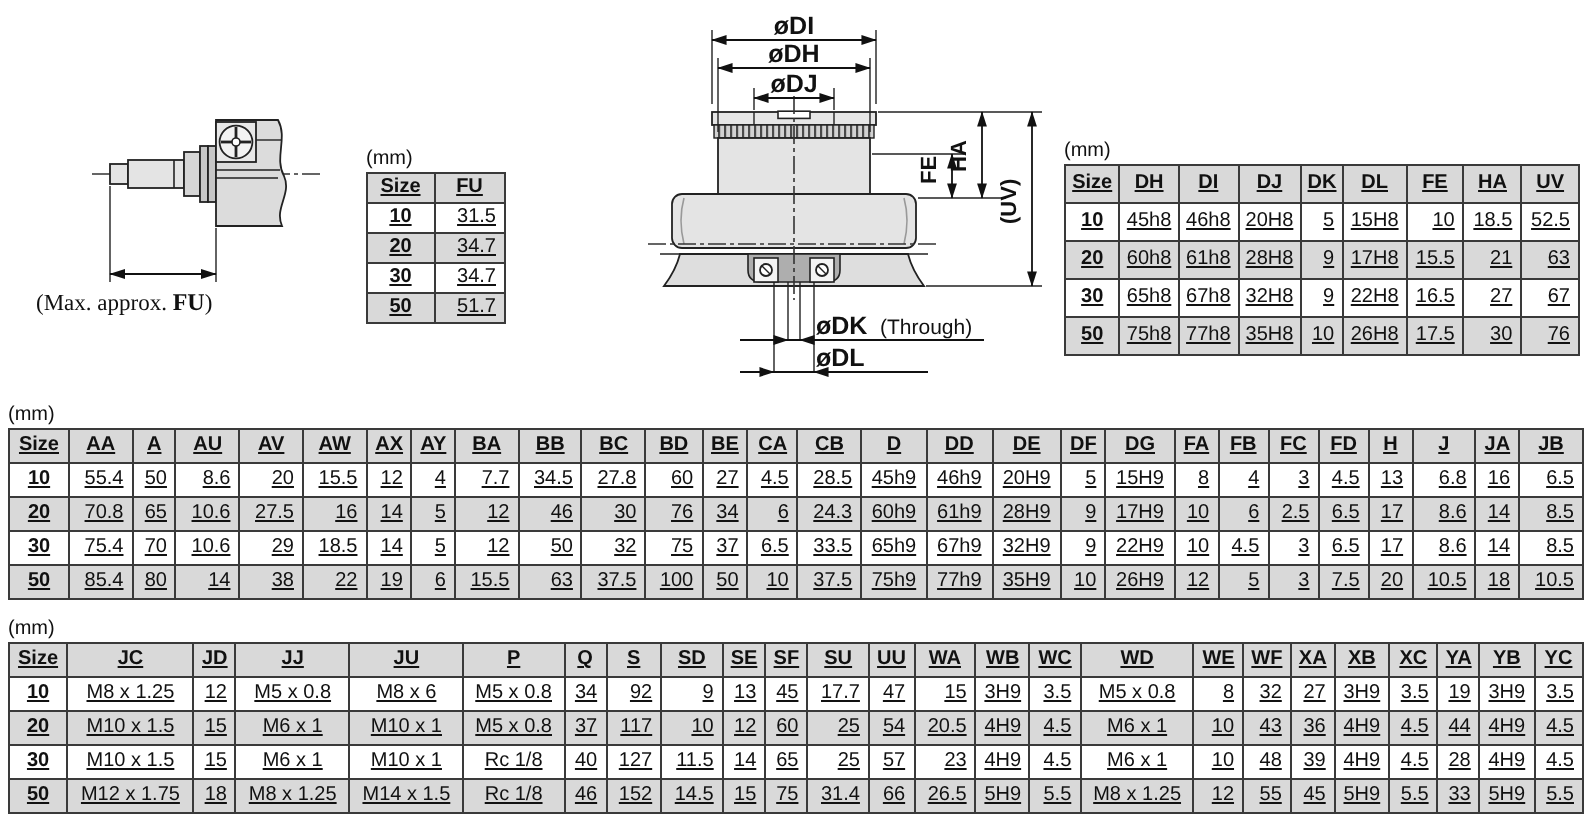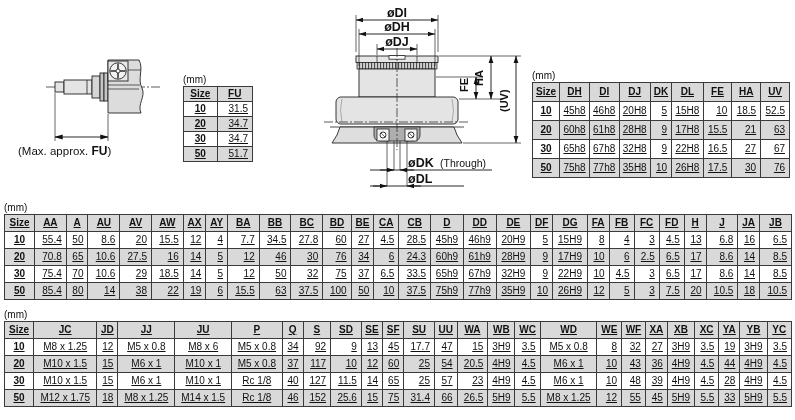--- a/index.html
+++ b/index.html
@@ -23,21 +23,21 @@
   svg text{font-family:"Liberation Sans",sans-serif;fill:#111;}
   .dimlbl{font-size:12.5px;font-weight:700;}
   .dimlbl-s{font-size:11px;font-weight:700;}
   .notelbl{font-size:10.5px;font-weight:400;}
 </style>
 </head>
 <body>
 
 <div class="page">
 
-  <div class="wrap" style="left:8px;top:42px;">
+  <div class="wrap" style="left:8px;top:42px;font-family:Liberation Serif, serif;">
     <svg width="180" height="104" viewBox="0 0 180 104">
       <defs>
         <marker id="ah1" viewBox="0 0 10 10" refX="9.5" refY="5" markerWidth="9" markerHeight="9" orient="auto-start-reverse">
           <path d="M0 1.8 L10 5 L0 8.2 z" fill="#111"></path>
         </marker>
       </defs>
 
       <line x1="38" y1="45" x2="152" y2="45" stroke="#333" stroke-width="0.8" stroke-dasharray="9 2 2 2"></line>
 
       <rect x="47" y="40" width="9" height="10" fill="#e4e4e4" stroke="#222" stroke-width="0.9"></rect>
@@ -527,21 +527,21 @@
           </tr>
           <tr>
             <td class="size-cell">50</td>
             <td>M12 x 1.75</td>
             <td class="num">18</td>
             <td>M8 x 1.25</td>
             <td>M14 x 1.5</td>
             <td>Rc 1/8</td>
             <td class="num">46</td>
             <td class="num">152</td>
-            <td class="num">25.6</td>
+            <td class="num">14.5</td>
             <td class="num">15</td>
             <td class="num">75</td>
             <td class="num">31.4</td>
             <td class="num">66</td>
             <td class="num">26.5</td>
             <td>5H9</td>
             <td class="num">5.5</td>
             <td>M8 x 1.25</td>
             <td class="num">12</td>
             <td class="num">55</td>

